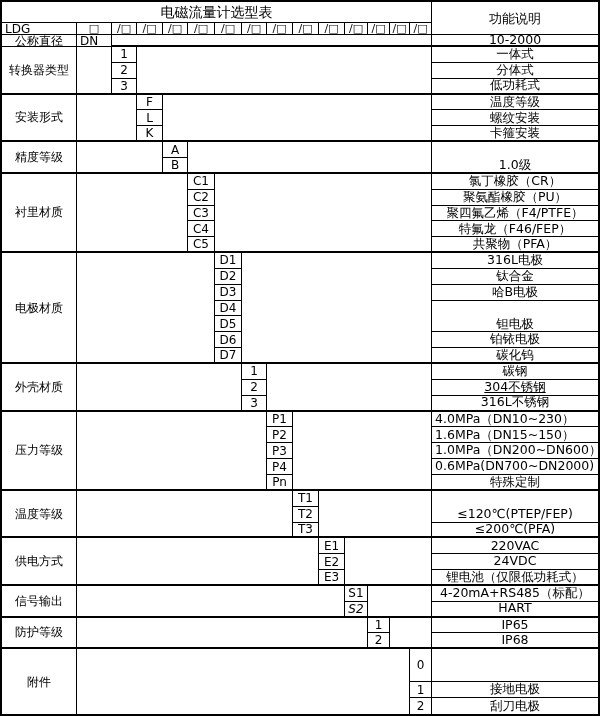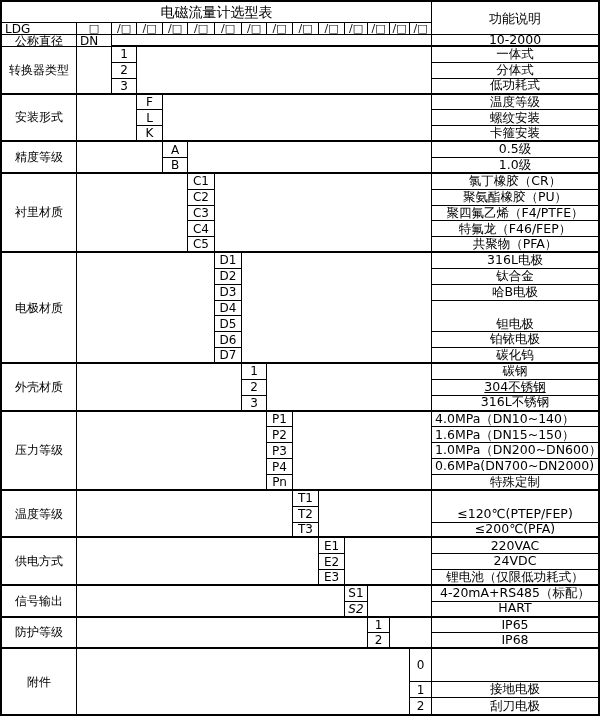--- a/index.html
+++ b/index.html
@@ -72,21 +72,20 @@
     <div class="cell code" style="grid-area: 7 / 4 / 8 / 5;">F</div>
     <div class="cell no-br" style="grid-area: 7 / 16 / 8 / 17;">温度等级</div>
     <div class="cell code" style="grid-area: 8 / 4 / 9 / 5;">L</div>
     <div class="cell no-br" style="grid-area: 8 / 16 / 9 / 17;">螺纹安装</div>
     <div class="cell code thick" style="grid-area: 9 / 4 / 10 / 5;">K</div>
     <div class="cell no-br thick" style="grid-area: 9 / 16 / 10 / 17;">卡箍安装</div>
     <div class="cell thick" style="grid-area: 7 / 5 / 10 / 16;"></div>
     <div class="cell cat thick" style="grid-area: 10 / 1 / 12 / 2;">精度等级</div>
     <div class="cell thick" style="grid-area: 10 / 2 / 12 / 5;"></div>
     <div class="cell code" style="grid-area: 10 / 5 / 11 / 6;">A</div>
-    <div class="cell no-br" style="grid-area: 10 / 16 / 11 / 17;">0.5级</div>
     <div class="cell code thick" style="grid-area: 11 / 5 / 12 / 6;">B</div>
     <div class="cell no-br thick" style="grid-area: 11 / 16 / 12 / 17;">1.0级</div>
     <div class="cell thick" style="grid-area: 10 / 6 / 12 / 16;"></div>
     <div class="cell cat thick" style="grid-area: 12 / 1 / 17 / 2;">衬里材质</div>
     <div class="cell thick" style="grid-area: 12 / 2 / 17 / 6;"></div>
     <div class="cell code" style="grid-area: 12 / 6 / 13 / 7;">C1</div>
     <div class="cell no-br" style="grid-area: 12 / 16 / 13 / 17;">氯丁橡胶（CR）</div>
     <div class="cell code" style="grid-area: 13 / 6 / 14 / 7;">C2</div>
     <div class="cell no-br" style="grid-area: 13 / 16 / 14 / 17;">聚氨酯橡胶（PU）</div>
     <div class="cell code" style="grid-area: 14 / 6 / 15 / 7;">C3</div>
@@ -117,21 +116,21 @@
     <div class="cell code" style="grid-area: 24 / 8 / 25 / 9;">1</div>
     <div class="cell no-br" style="grid-area: 24 / 16 / 25 / 17;">碳钢</div>
     <div class="cell code" style="grid-area: 25 / 8 / 26 / 9;">2</div>
     <div class="cell no-br" style="grid-area: 25 / 16 / 26 / 17; text-decoration: underline;">304不锈钢</div>
     <div class="cell code thick" style="grid-area: 26 / 8 / 27 / 9;">3</div>
     <div class="cell no-br thick" style="grid-area: 26 / 16 / 27 / 17;">316L不锈钢</div>
     <div class="cell thick" style="grid-area: 24 / 9 / 27 / 16;"></div>
     <div class="cell cat thick" style="grid-area: 27 / 1 / 32 / 2;">压力等级</div>
     <div class="cell thick" style="grid-area: 27 / 2 / 32 / 9;"></div>
     <div class="cell code" style="grid-area: 27 / 9 / 28 / 10;">P1</div>
-    <div class="cell no-br left" style="grid-area: 27 / 16 / 28 / 17;">4.0MPa（DN10~140）</div>
+    <div class="cell no-br left" style="grid-area: 27 / 16 / 28 / 17;">4.0MPa（DN10~230）</div>
     <div class="cell code" style="grid-area: 28 / 9 / 29 / 10;">P2</div>
     <div class="cell no-br left" style="grid-area: 28 / 16 / 29 / 17;">1.6MPa（DN15~150）</div>
     <div class="cell code" style="grid-area: 29 / 9 / 30 / 10;">P3</div>
     <div class="cell no-br left" style="grid-area: 29 / 16 / 30 / 17;">1.0MPa（DN200~DN600）</div>
     <div class="cell code" style="grid-area: 30 / 9 / 31 / 10;">P4</div>
     <div class="cell no-br left" style="grid-area: 30 / 16 / 31 / 17;">0.6MPa(DN700~DN2000)</div>
     <div class="cell code thick" style="grid-area: 31 / 9 / 32 / 10;">Pn</div>
     <div class="cell no-br thick" style="grid-area: 31 / 16 / 32 / 17;">特殊定制</div>
     <div class="cell thick" style="grid-area: 27 / 10 / 32 / 16;"></div>
     <div class="cell cat thick" style="grid-area: 32 / 1 / 35 / 2;">温度等级</div>

